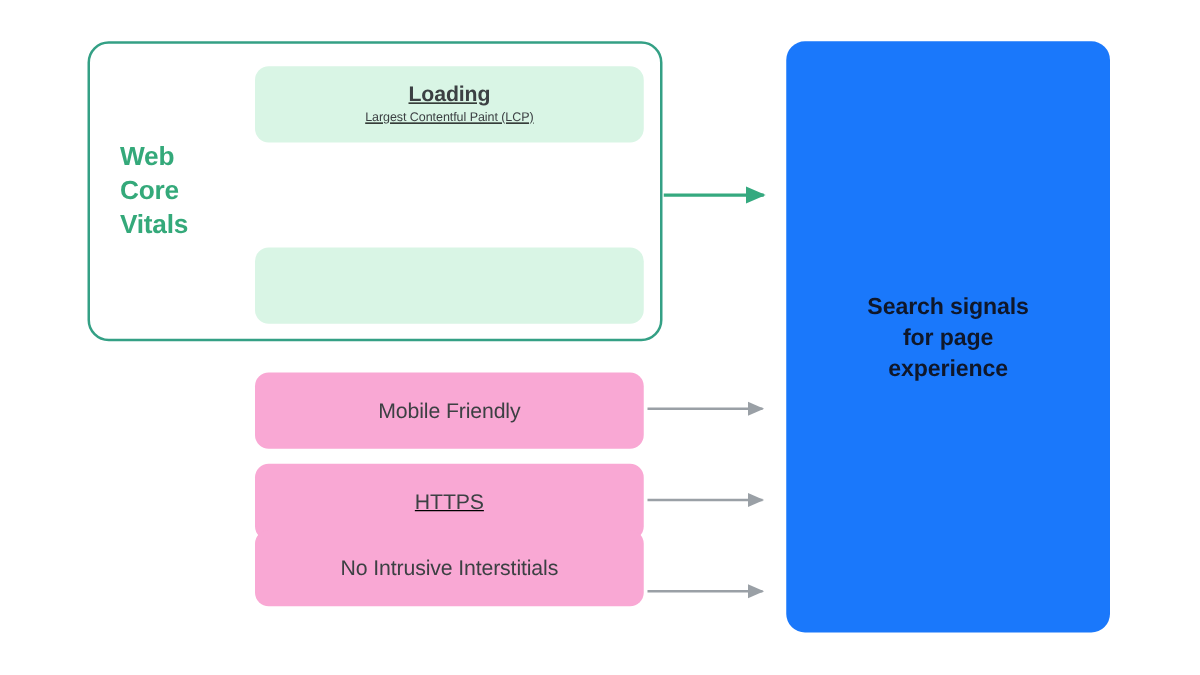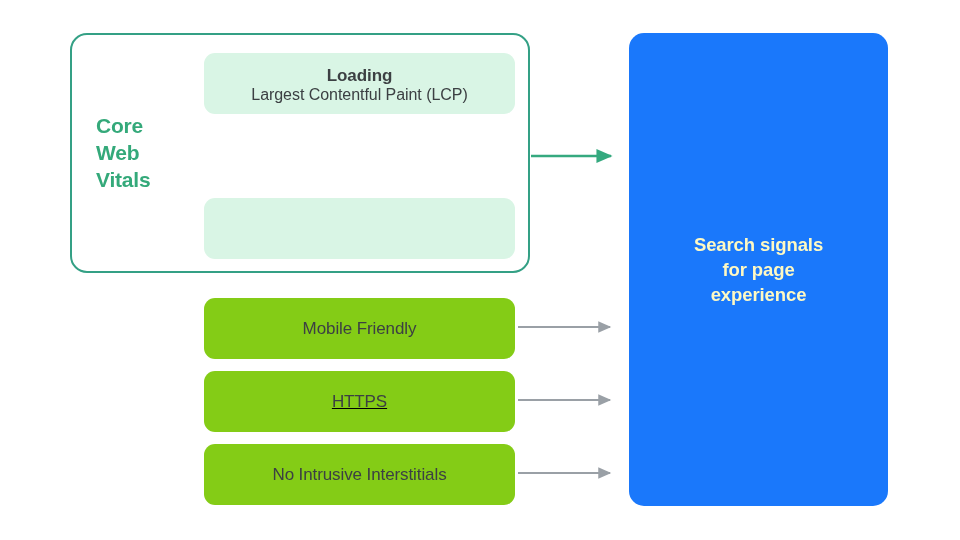--- a/index.html
+++ b/index.html
@@ -53,56 +53,56 @@
     left: 204px;
     width: 311px;
     height: 61px;
     background: #d9f5e5;
     border-radius: 11px;
     display: flex;
     flex-direction: column;
     align-items: center;
     justify-content: center;
   }
-  .metric-card.c1 { top: 53px; }
+  .metric-card.c1 { top: 53px; text-decoration: underline; }
   .metric-card.c2 { top: 125px; }
   .metric-card.c3 { top: 198px; }
 
   .metric-title {
     color: #3c4043;
     font-size: 17px;
     font-weight: bold;
     line-height: 21px;
     letter-spacing: -0.1px;
   }
   .metric-sub {
     color: #3c4043;
-    font-size: 16px;
+    font-size: 10px;
     font-weight: normal;
     line-height: 16px;
     margin-top: 1px;
     letter-spacing: -0.05px;
   }
 
   
   .signal-card {
     position: absolute;
     left: 204px;
     width: 311px;
     height: 61px;
-    background: #84cc16;
+    background: #f9a8d4;
     border-radius: 11px;
     display: flex;
     align-items: center;
     justify-content: center;
     text-align: center;
   }
   .signal-card.s1 { top: 298px; }
   .signal-card.s2 { top: 371px; text-decoration: underline; }
-  .signal-card.s3 { top: 444px; }
+  .signal-card.s3 { top: 424px; }
 
   .signal-label {
     color: #3c4043;
     font-size: 17px;
     font-weight: normal;
     line-height: 21px;
     letter-spacing: -0.1px;
   }
 
   
@@ -112,21 +112,21 @@
     top: 33px;
     width: 259px;
     height: 473px;
     background: #1a78fb;
     border-radius: 15px;
     display: flex;
     align-items: center;
     justify-content: center;
   }
   .result-text {
-    color: #fef9c3;
+    color: #0f172a;
     font-size: 18.5px;
     font-weight: bold;
     line-height: 25px;
     text-align: center;
     white-space: pre-line;
     letter-spacing: -0.1px;
   }
 
   
   #arrow-layer {
@@ -158,22 +158,22 @@
     <line x1="518" y1="327" x2="610" y2="327" stroke="#9aa0a6" stroke-width="2.1" marker-end="url(#head-gray)"></line>
 
     <line x1="518" y1="400" x2="610" y2="400" stroke="#9aa0a6" stroke-width="2.1" marker-end="url(#head-gray)"></line>
 
     <line x1="518" y1="473" x2="610" y2="473" stroke="#9aa0a6" stroke-width="2.1" marker-end="url(#head-gray)"></line>
   </svg>
 
   <div class="cwv-container"></div>
 
   <div class="cwv-label">
+    <div>Web</div>
     <div>Core</div>
-    <div>Web</div>
     <div>Vitals</div>
   </div>
 
   <div class="metric-card c1">
     <div class="metric-title">Loading</div>
     <div class="metric-sub">Largest Contentful Paint (LCP)</div>
   </div>
 
 
   <div class="metric-card c3">

